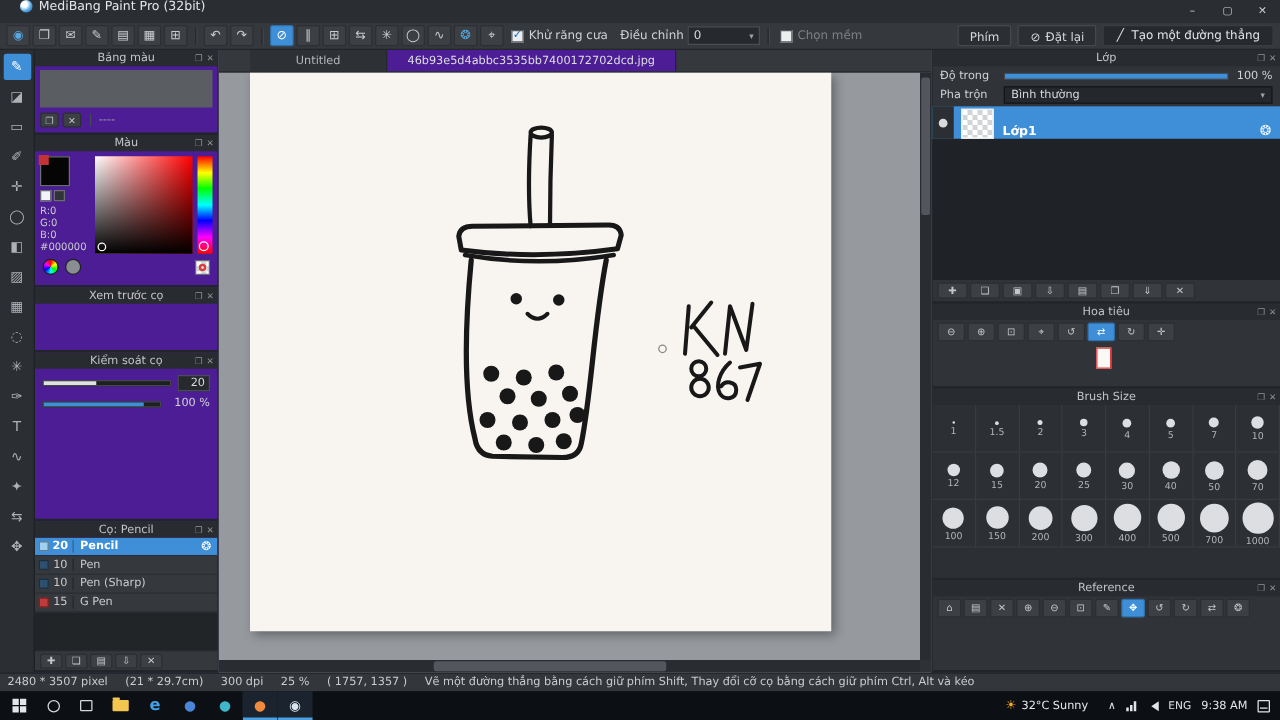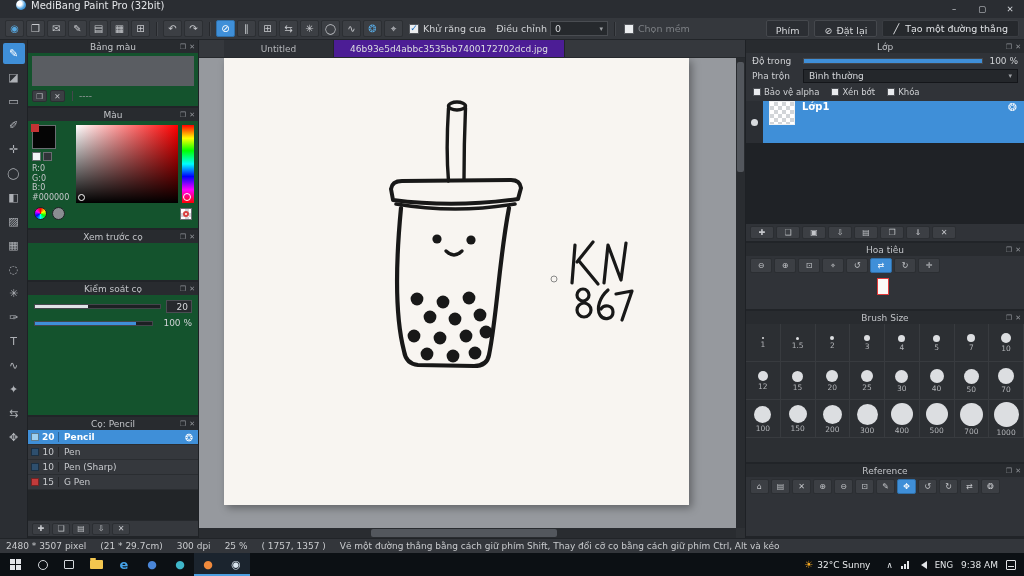--- a/index.html
+++ b/index.html
@@ -33,21 +33,21 @@
 .dd-arrow{margin-left:auto;font-size:7px;color:#9da0a4}
 .toolbar-right{margin-left:auto;display:flex;align-items:center;gap:5px}
 .btn-dark{height:17px;background:#2b2e33;border:1px solid #45484d;border-radius:2px;display:flex;align-items:flex-end;gap:4px;padding:0 9px;font-size:9.5px;color:#d6d8db}
 .tool-name{height:17px;display:flex;align-items:center;gap:6px;padding:0 10px;background:#26292d;border:1px solid #3a3d42;border-radius:2px;font-size:9.5px;color:#e0e2e5}
 
 
 .main{flex:1;display:flex;min-height:0}
 .toolstrip{width:27px;background:#2b2e33;display:flex;flex-direction:column;align-items:center;padding-top:3px;gap:3px;flex:0 0 auto}
 .tool-btn{width:22px;height:21px;display:flex;align-items:center;justify-content:center;font-size:11px;color:#aeb1b6;border-radius:2px}
 .tool-btn.active{background:#3f8fd8;color:#fff}
-.left-col{width:172px;background:#14532d;display:flex;flex-direction:column;flex:0 0 auto;border-left:1px solid #1e2125;border-right:1px solid #1e2125}
+.left-col{width:148px;background:#4c1d95;display:flex;flex-direction:column;flex:0 0 auto;border-left:1px solid #1e2125;border-right:1px solid #1e2125}
 .right-col{width:279px;background:#303338;display:flex;flex-direction:column;flex:0 0 auto;border-left:1px solid #1e2125}
 
 .panel{display:flex;flex-direction:column;border-bottom:2px solid #212428;min-height:0}
 .panel-title{height:13px;background:#282b2f;display:flex;align-items:center;justify-content:center;position:relative;font-size:9px;color:#c2c4c8;flex:0 0 auto}
 .pt-icons{position:absolute;right:3px;top:0;height:100%;display:flex;align-items:center;gap:3px;font-size:7px;color:#8e9196}
 
 
 .palette-well{height:30px;margin:3px 4px 2px;background:#5a5d62}
 .palette-footer{display:flex;align-items:center;gap:3px;padding:1px 4px;height:16px}
 .mini-btn{width:15px;height:12px;background:#3c3f44;border:1px solid #2b2e32;border-radius:2px;display:flex;align-items:center;justify-content:center;font-size:7.5px;color:#c2c4c8}
@@ -104,21 +104,21 @@
 
 .lrow{display:flex;align-items:center;gap:5px;padding:3px 6px 0;font-size:9px;color:#cfd1d4}
 .llabel{width:46px;flex:0 0 auto}
 .slider.op{height:6px}
 .lval{width:30px;text-align:right;flex:0 0 auto}
 .blend-dd{flex:1;height:14px;background:#24272b;border:1px solid #14161a;display:flex;align-items:center;padding:0 5px;font-size:9px;color:#d6d8db}
 .lchecks{display:flex;align-items:center;gap:12px;padding:4px 7px 2px;font-size:8.5px;color:#cfd1d4}
 .chk{display:flex;align-items:center;gap:3px}
 .chk-box{width:8px;height:8px;background:#e9ebee;border:1px solid #4e5156}
 .layer-list{flex:1;background:#1f2226;margin-top:2px;display:flex;flex-direction:column;min-height:0}
-.layer-row{height:42px;display:flex;align-items:flex-start;flex:0 0 auto}
+.layer-row{height:26px;display:flex;align-items:flex-end;flex:0 0 auto}
 .layer-row.selected{background:#3f8fd8}
 .vis-cell{width:17px;height:100%;background:#2b2e33;display:flex;align-items:center;justify-content:center;flex:0 0 auto}
 .vis-dot{width:7px;height:7px;border-radius:50%;background:#d8dbde}
 .layer-thumb{width:26px;height:24px;border:1px solid #eef0f2;margin:0 7px 0 6px;flex:0 0 auto}
 .layer-name{flex:1;font-size:10px;font-weight:bold;color:#fff}
 .layer-gear{font-size:11px;color:#eef4fa;padding-right:7px}
 .panel-btnrow{display:flex;align-items:center;gap:2px;padding:2px 4px;flex:0 0 auto}
 .pbtn{width:24px;height:13px;background:#3c3f44;border:1px solid #2b2e32;border-radius:2px;display:flex;align-items:center;justify-content:center;font-size:8px;color:#c4c6ca}
 .pbtn.active{background:#3f8fd8;color:#fff;border-color:#2f6fa8}
 .panel-btnrow.nav .pbtn{width:22px;height:15px}
@@ -555,34 +555,20 @@
             </div>
           <span class="lval">100 %</span>
         </div>
         <div class="lrow">
           <span class="llabel">Pha trộn</span>
           <div class="blend-dd">
             <span>Bình thường</span>
             <span class="dd-arrow">▾</span>
           </div>
         </div>
-        <div class="lchecks">
-            <span class="chk">
-              <span class="chk-box"></span>
-              <span>Bảo vệ alpha</span>
-            </span>
-            <span class="chk">
-              <span class="chk-box"></span>
-              <span>Xén bớt</span>
-            </span>
-            <span class="chk">
-              <span class="chk-box"></span>
-              <span>Khóa</span>
-            </span>
-          </div>
         <div class="layer-list">
           <div class="layer-row selected">
             <span class="vis-cell">
                 <span class="vis-dot"></span>
               </span>
             <span class="layer-thumb checker"></span>
             <span class="layer-name">Lớp1</span>
             <span class="layer-gear">❂</span>
           </div>
         </div>

